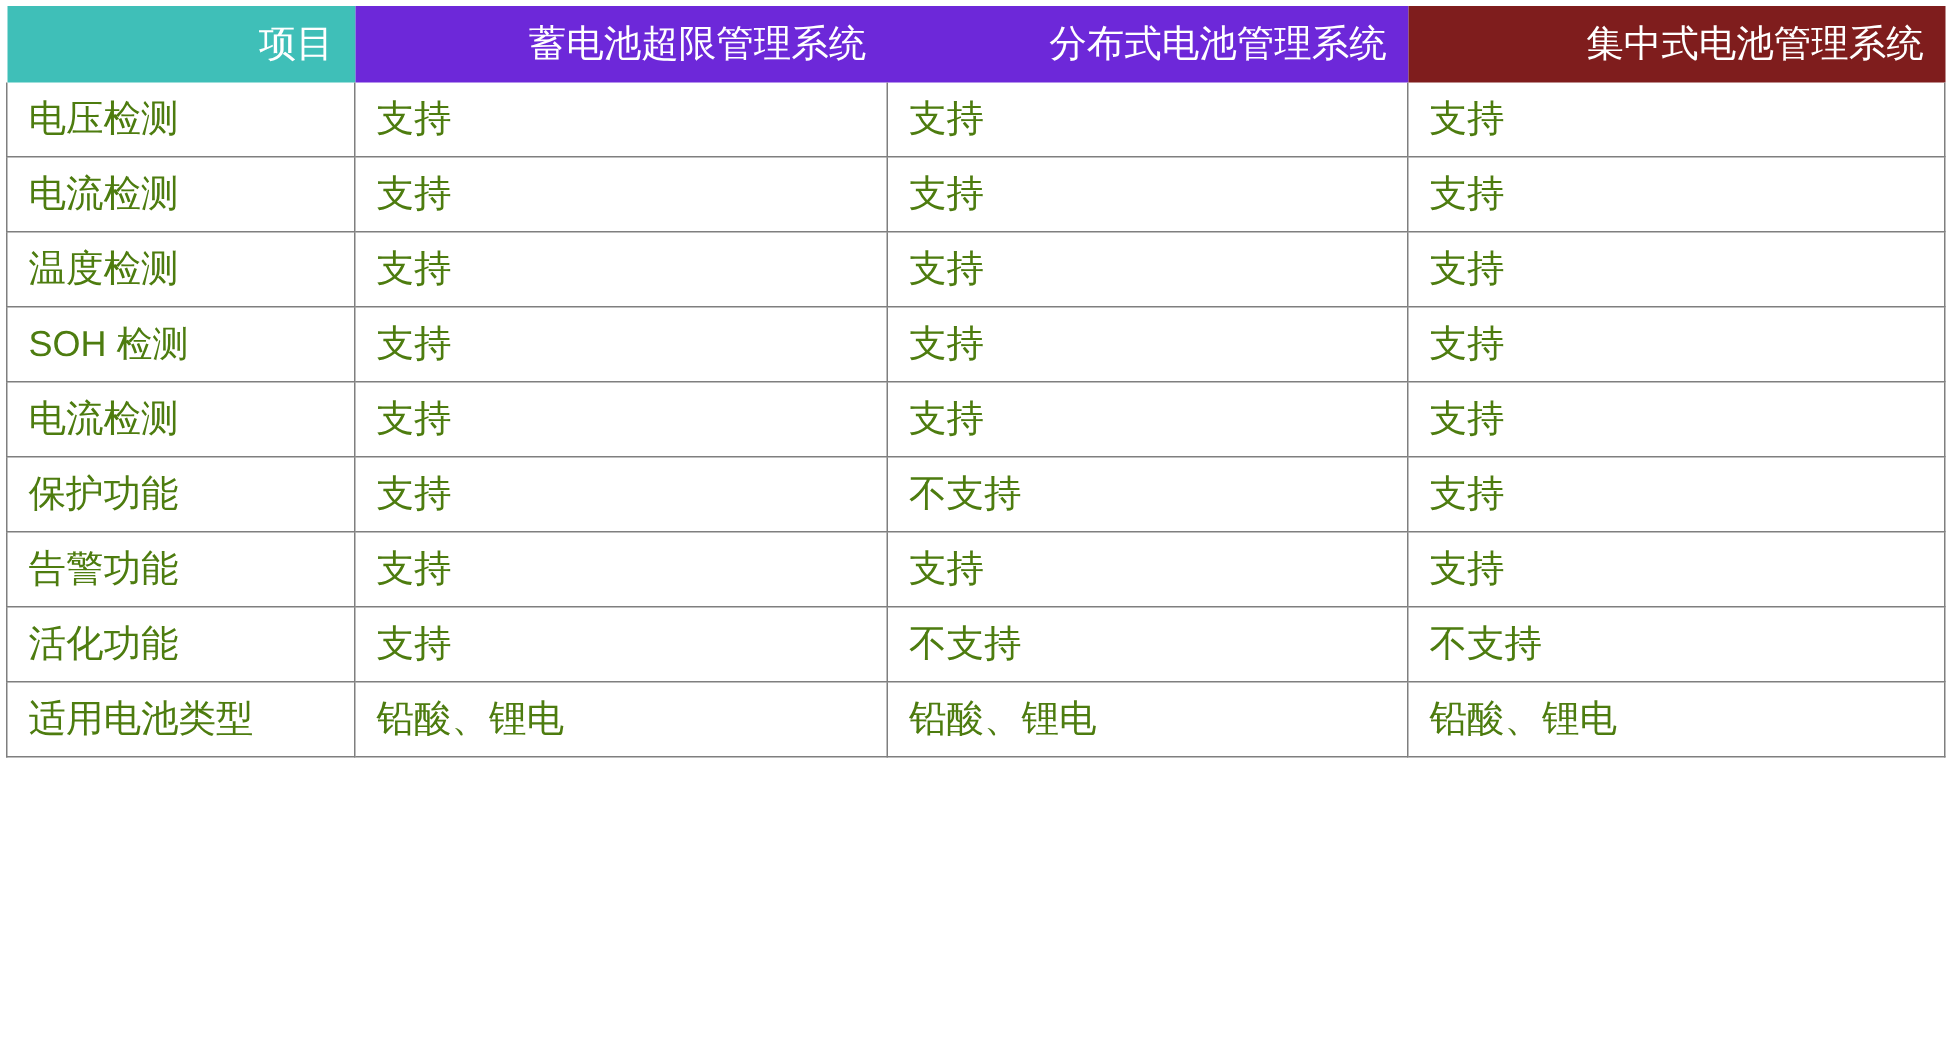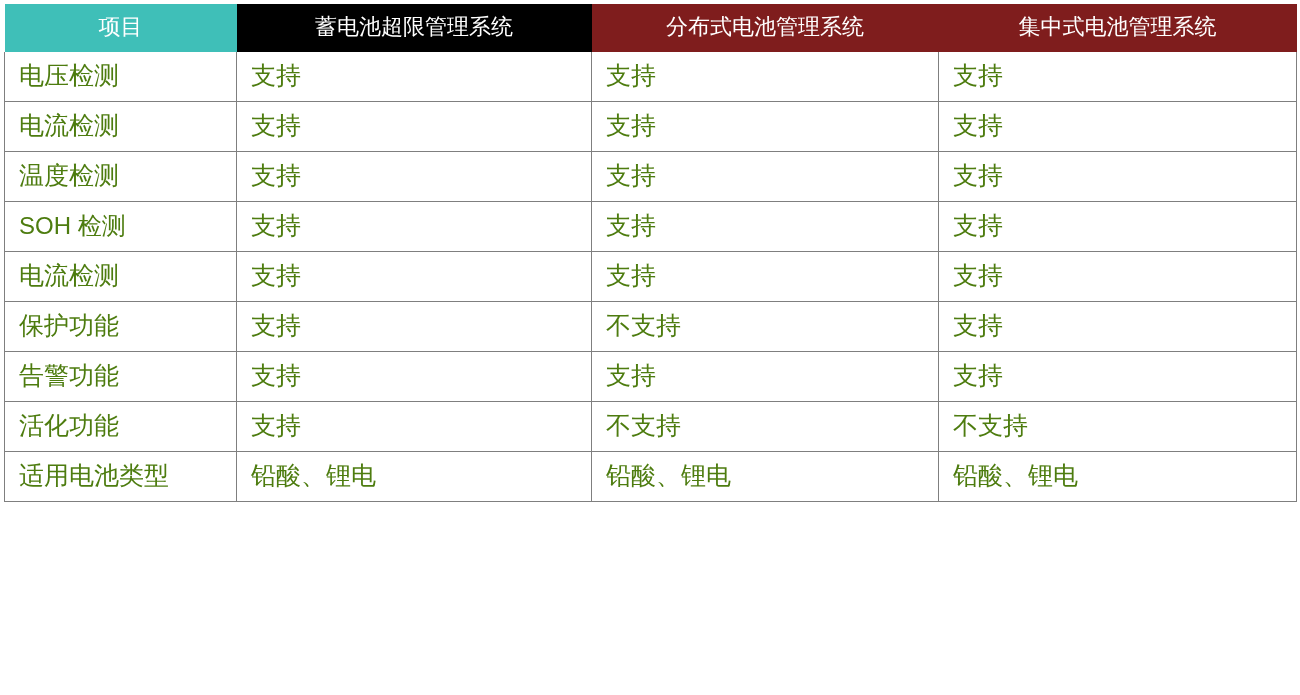--- a/index.html
+++ b/index.html
@@ -24,23 +24,23 @@
     margin: 4px 4px 0 4px;
     table-layout: fixed;
   }
   table.compare col.c0 { width: 232px; }
   table.compare col.c1 { width: 355px; }
   table.compare col.c2 { width: 347px; }
   table.compare col.c3 { width: 358px; }
 
   thead th {
     color: #ffffff;
-    font-size: 22px;
+    font-size: 25px;
     font-weight: normal;
-    text-align: center;
+    text-align: right;
     padding: 8px 14px 10px 14px;
     height: 42px;
     box-sizing: border-box;
     border: none;
     vertical-align: middle;
   }
   thead th.h0 { background: #3fbfb8; }
   thead th.h1 { background: #2e8e96; }
   thead th.h2 { background: #236a7e; }
   thead th.h3 { background: #14355f; }
@@ -75,22 +75,22 @@
   <table class="compare">
     <colgroup>
       <col class="c0">
         <col class="c1">
         <col class="c2">
         <col class="c3">
     </colgroup>
     <thead>
       <tr>
         <th class="h0" style="background: rgb(63, 191, 184);">项目</th>
-        <th class="h1" style="background: #000000;">蓄电池超限管理系统</th>
-        <th class="h2" style="background: #7f1d1d;">分布式电池管理系统</th>
+        <th class="h1" style="background: #6d28d9;">蓄电池超限管理系统</th>
+        <th class="h2" style="background: #6d28d9;">分布式电池管理系统</th>
         <th class="h3" style="background: #7f1d1d;">集中式电池管理系统</th>
       </tr>
     </thead>
     <tbody id="tbody">
         <tr>
           <td class="first">电压检测</td>
           <td>支持</td>
           <td>支持</td>
           <td>支持</td>
         </tr>

